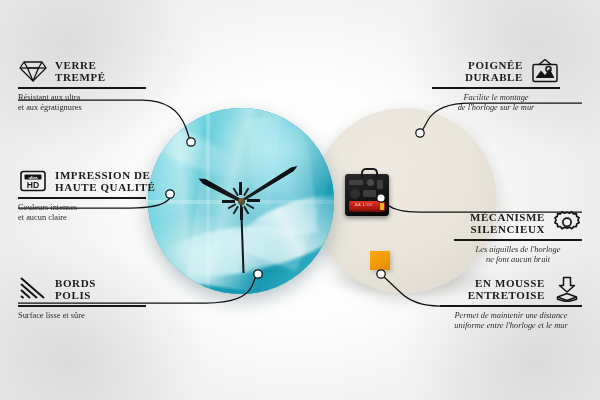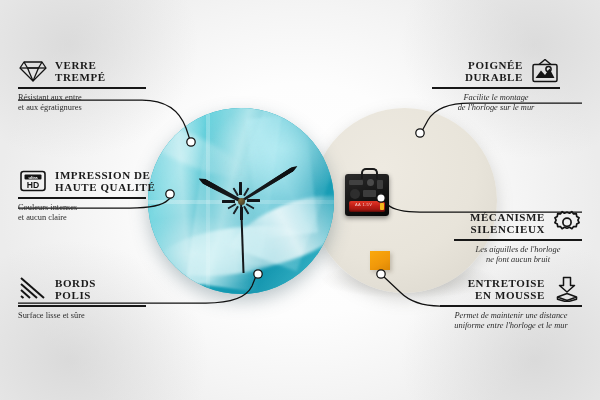--- a/index.html
+++ b/index.html
@@ -262,21 +262,21 @@
           <path d="M24,4 L20.5,10 L15,23"></path>
           <path d="M9.5,10 H20.5"></path>
         </g>
       </svg>
       <div>
         <div class="co-title">VERRE</div>
         <div class="co-title">TREMPÉ</div>
       </div>
     </div>
     <div class="co-rule"></div>
-    <div class="co-desc">Résistant aux entre
+    <div class="co-desc">Résistant aux ultra
 et aux égratignures</div>
   </div>
 
   <div class="callout left" style="left:18px;top:168px;width:128px;">
     <div class="co-head">
       <svg class="ico" width="30" height="26" viewBox="0 0 30 26">
         <rect x="3" y="3.5" width="24" height="19" rx="2.5" fill="none" stroke="#141414" stroke-width="1.6"></rect>
         <rect x="6.5" y="6.5" width="17" height="5" rx="1" fill="#141414"></rect>
         <text x="15" y="10.8" font-family="Liberation Sans, sans-serif" font-size="4.2" fill="#ffffff" text-anchor="middle" font-weight="bold">ultra</text>
         <text x="15" y="20.2" font-family="Liberation Sans, sans-serif" font-size="8.6" fill="#141414" text-anchor="middle" font-weight="bold">HD</text>
@@ -344,22 +344,22 @@
       </svg>
     </div>
     <div class="co-rule"></div>
     <div class="co-desc">Les aiguilles de l'horloge
 ne font aucun bruit</div>
   </div>
 
   <div class="callout right" style="left:440px;top:276px;width:142px;">
     <div class="co-head">
       <div>
+        <div class="co-title">EN MOUSSE</div>
         <div class="co-title">ENTRETOISE</div>
-        <div class="co-title">EN MOUSSE</div>
       </div>
       <svg class="ico" width="30" height="26" viewBox="0 0 30 26">
         <g fill="none" stroke="#141414" stroke-width="1.5" stroke-linejoin="round">
           <path d="M11.5,1.5 h7 v8 h4 L15,16 L7.5,9.5 h4 Z"></path>
           <path d="M15,17.5 L24.5,21 L15,24.5 L5.5,21 Z"></path>
           <path d="M5.5,21 v2.2 L15,26 v-2.2 M24.5,21 v2.2 L15,26"></path>
         </g>
       </svg>
     </div>
     <div class="co-rule"></div>

